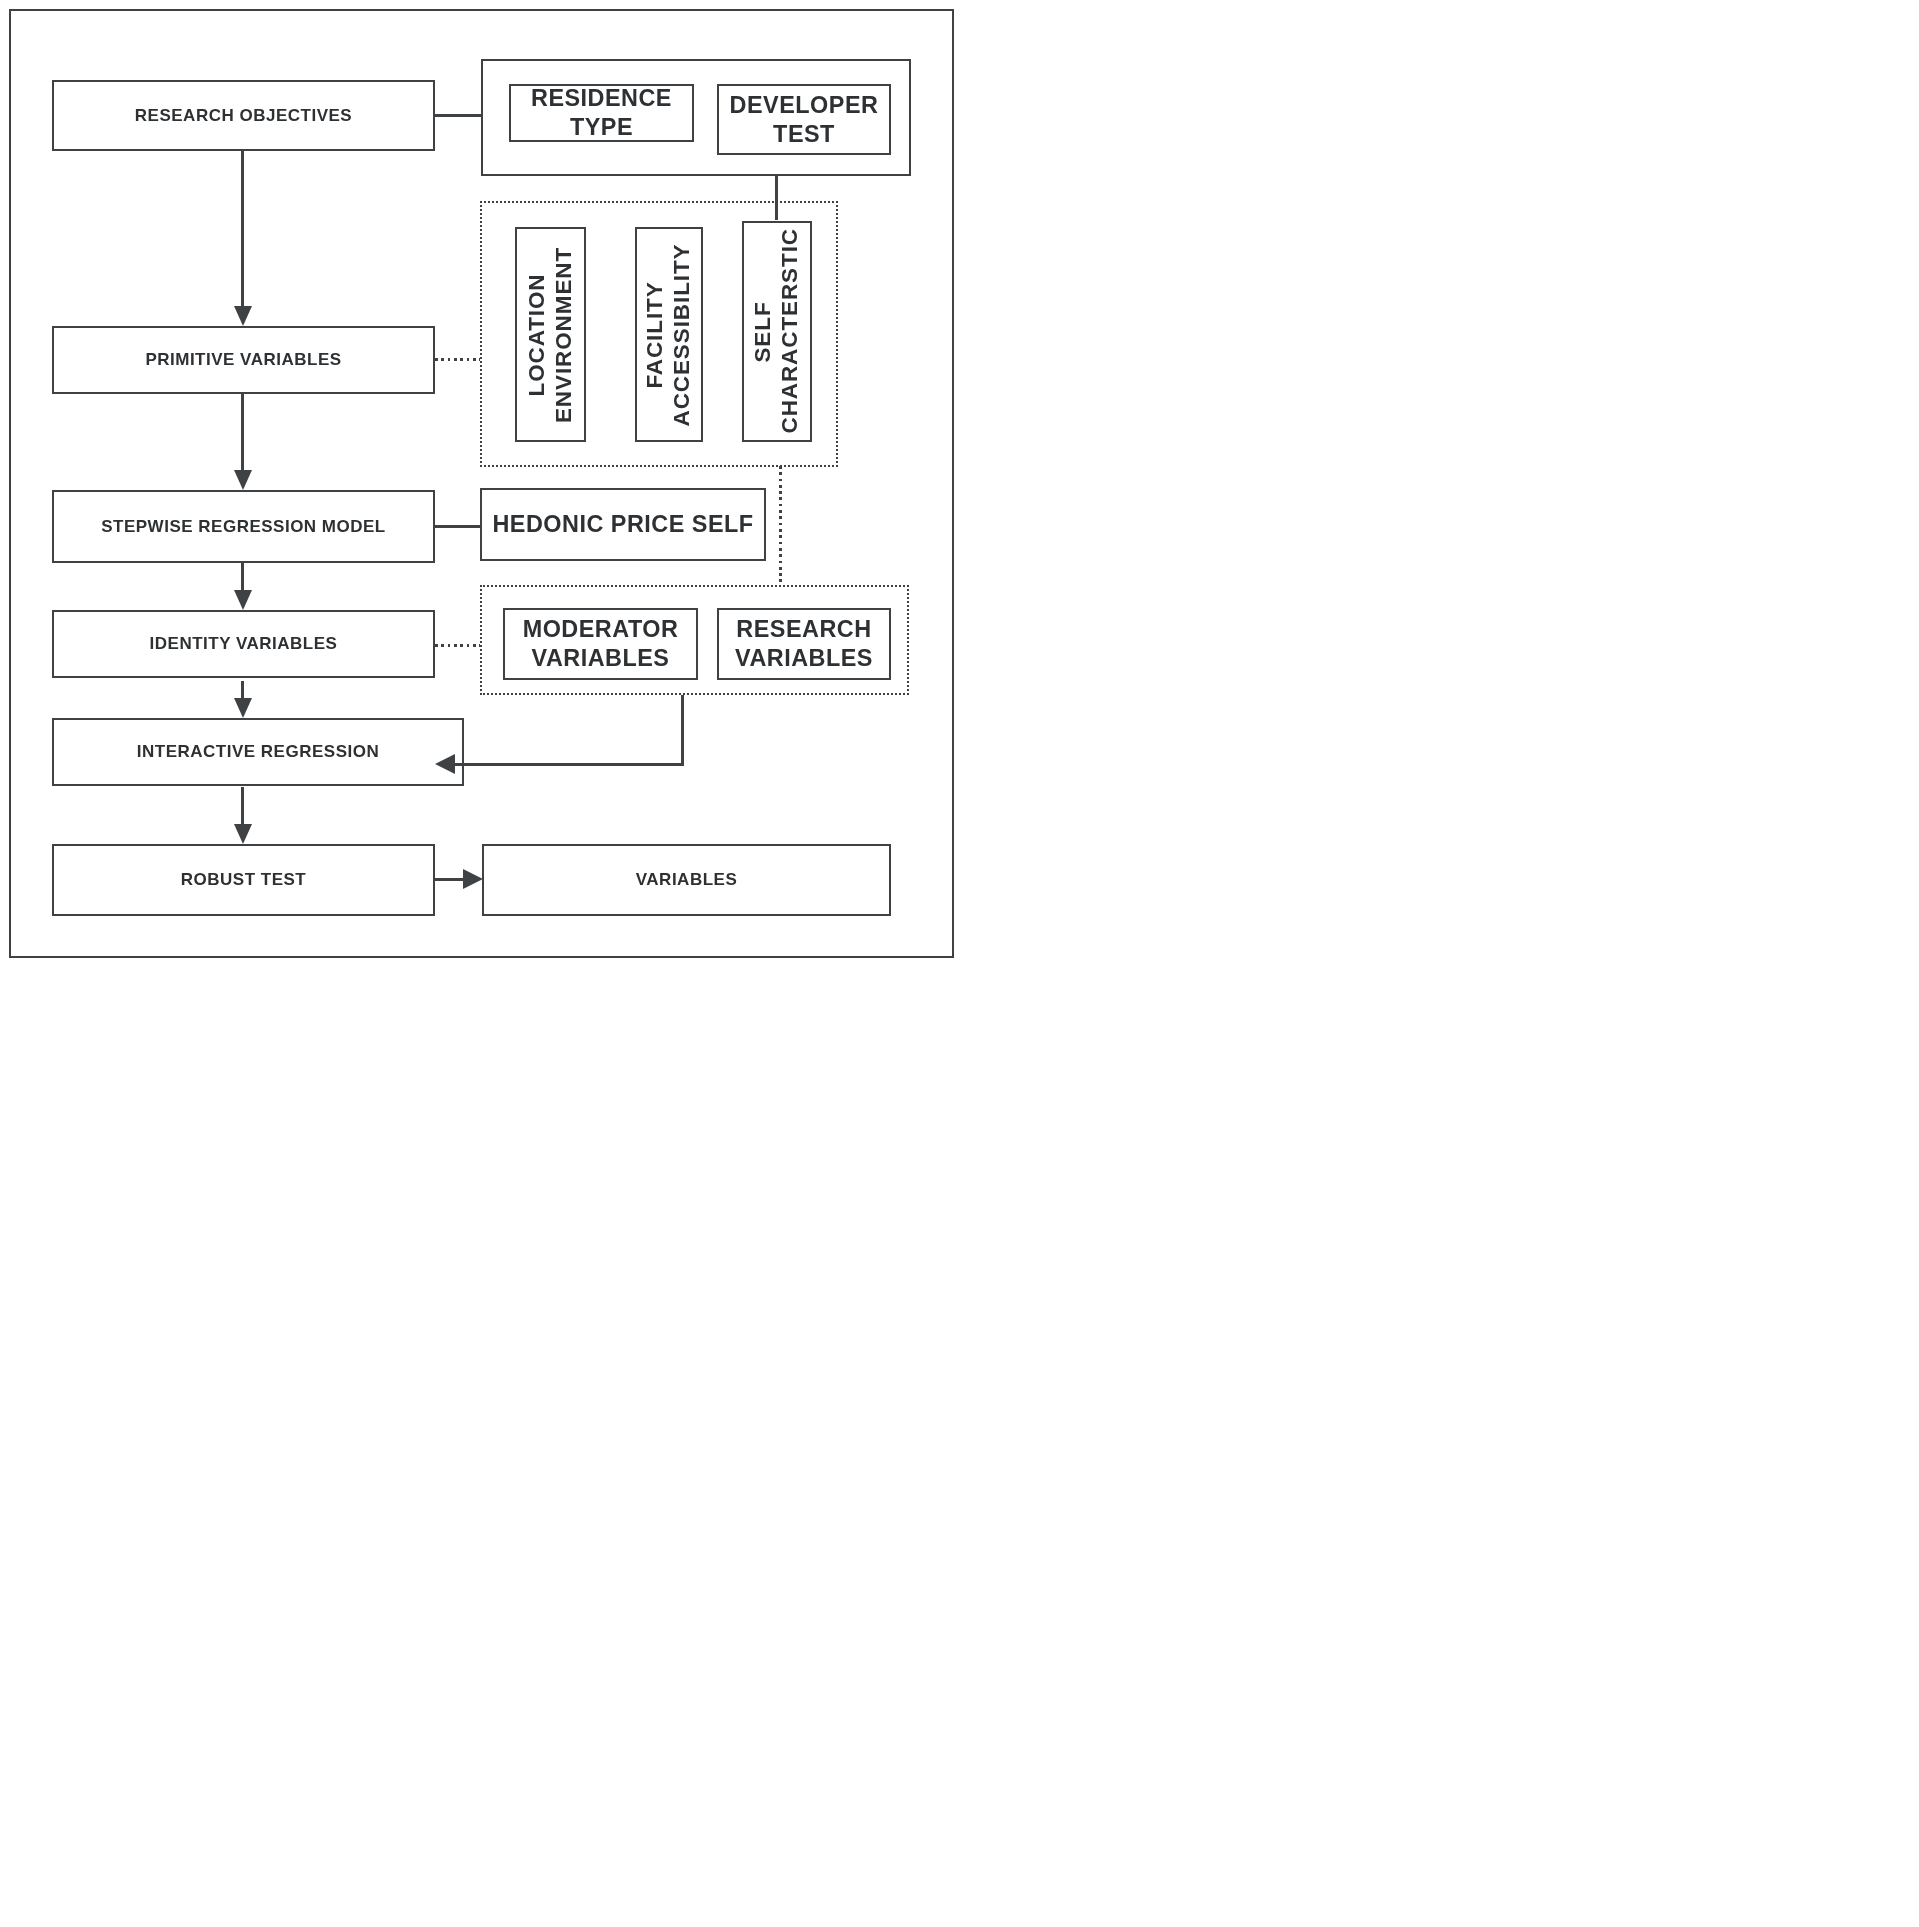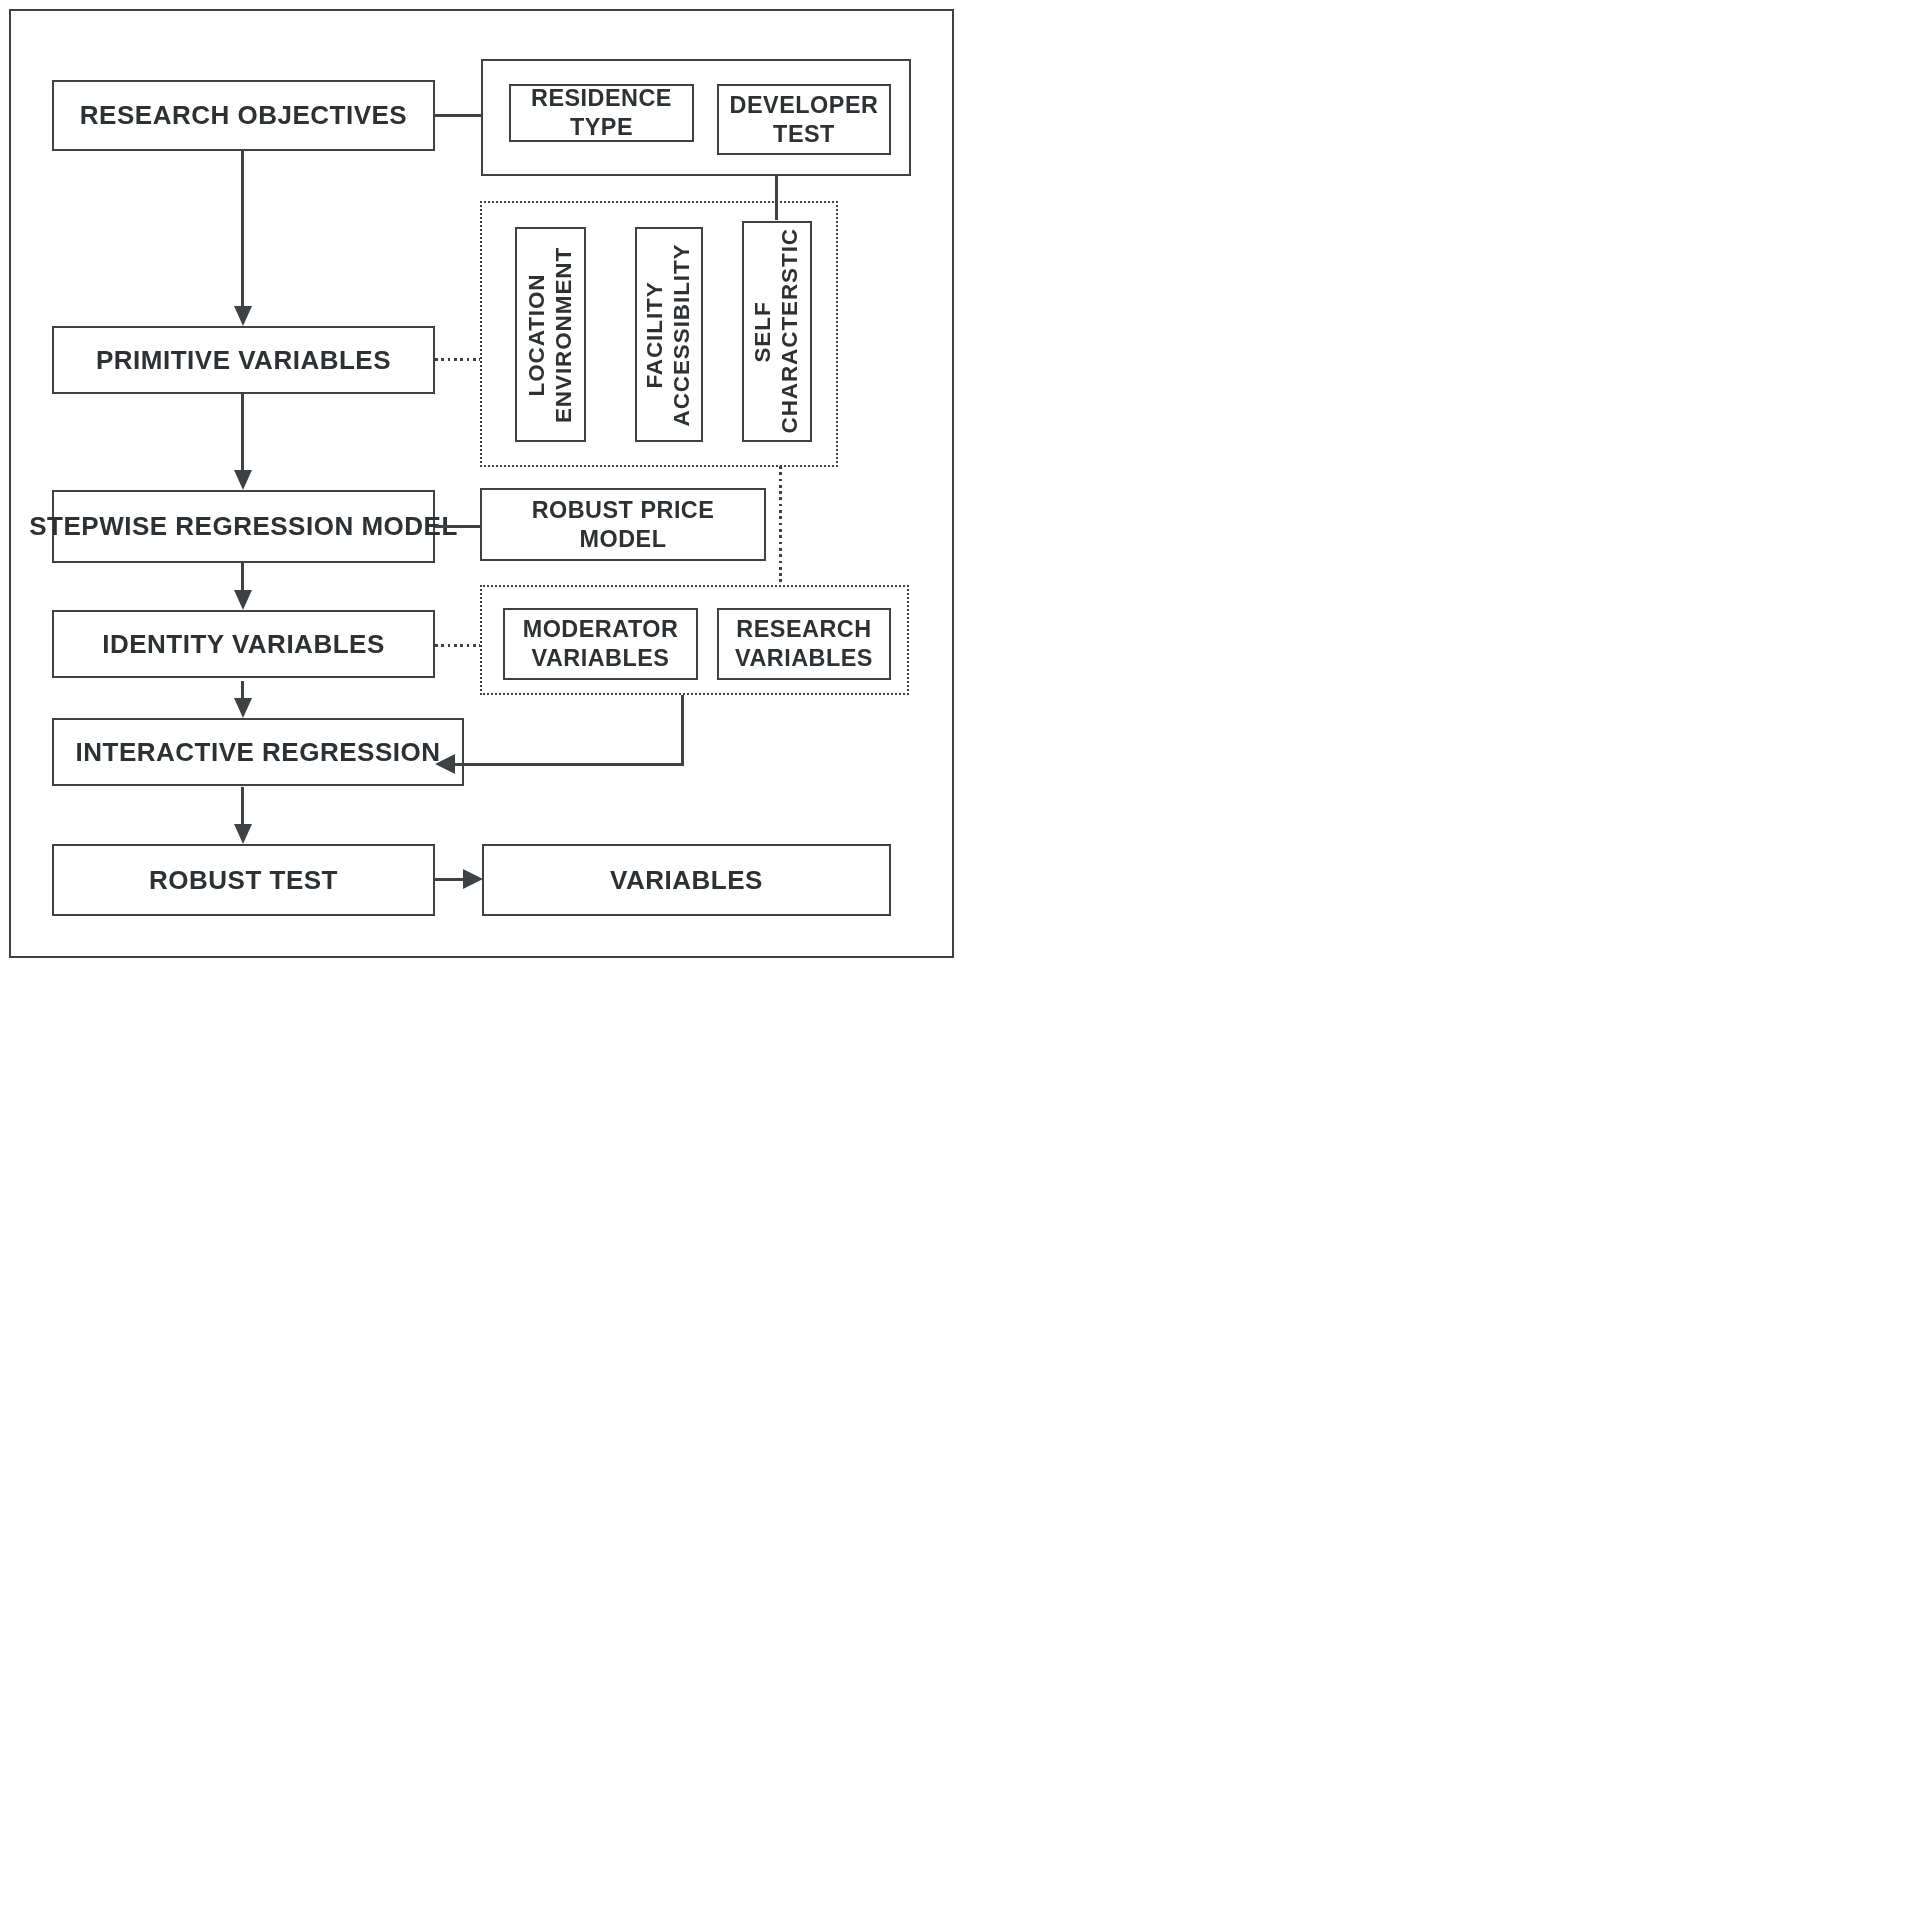--- a/index.html
+++ b/index.html
@@ -29,21 +29,21 @@
     box-sizing:border-box;
     font-weight:700;
   }
   .group{
     position:absolute;
     border:2.7px solid var(--stroke);
     background:#fff;
     box-sizing:border-box;
   }
   .group.dotted{border-style:dotted;}
-  .lbl-lg{font-size:26px;letter-spacing:0.5px;white-space:nowrap;}
+  .lbl-lg{font-size:17px;letter-spacing:0.5px;white-space:nowrap;}
   .lbl-md{font-size:23.4px;letter-spacing:0.5px;line-height:1.22;padding:0 3.6px;}
   .vlabel{
     position:absolute;left:50%;top:50%;
     transform:translate(-50%,-50%) rotate(-90deg);
     width:203px;text-align:center;
     font-size:22.5px;font-weight:700;line-height:1.18;letter-spacing:0.9px;
   }
   .hline{position:absolute;height:2.7px;background:var(--stroke);}
   .vline{position:absolute;width:2.7px;background:var(--stroke);}
   .dot-h{position:absolute;height:2.7px;background:repeating-linear-gradient(90deg,var(--stroke) 0 2.7px,transparent 2.7px 6.3px);}
@@ -97,21 +97,21 @@
     <span class="vlabel">LOCATION ENVIRONMENT</span>
   </div>
   <div class="box" style="left:635px;top:227px;width:68px;height:215px">
     <span class="vlabel">FACILITY ACCESSIBILITY</span>
   </div>
   <div class="box" style="left:742px;top:221px;width:70px;height:221px">
     <span class="vlabel">SELF CHARACTERSTIC</span>
   </div>
 
   <div class="box" style="left:480px;top:488px;width:286px;height:73px">
-    <span class="lbl-md">ROBUST PRICE MODEL</span>
+    <span class="lbl-md">HEDONIC PRICE SELF</span>
   </div>
 
   <div class="group dotted" style="left:480px;top:585px;width:429px;height:110px"></div>
   <div class="box" style="left:503px;top:608px;width:195px;height:72px">
     <span class="lbl-md">MODERATOR VARIABLES</span>
   </div>
   <div class="box" style="left:717px;top:608px;width:174px;height:72px">
     <span class="lbl-md">RESEARCH VARIABLES</span>
   </div>
 

